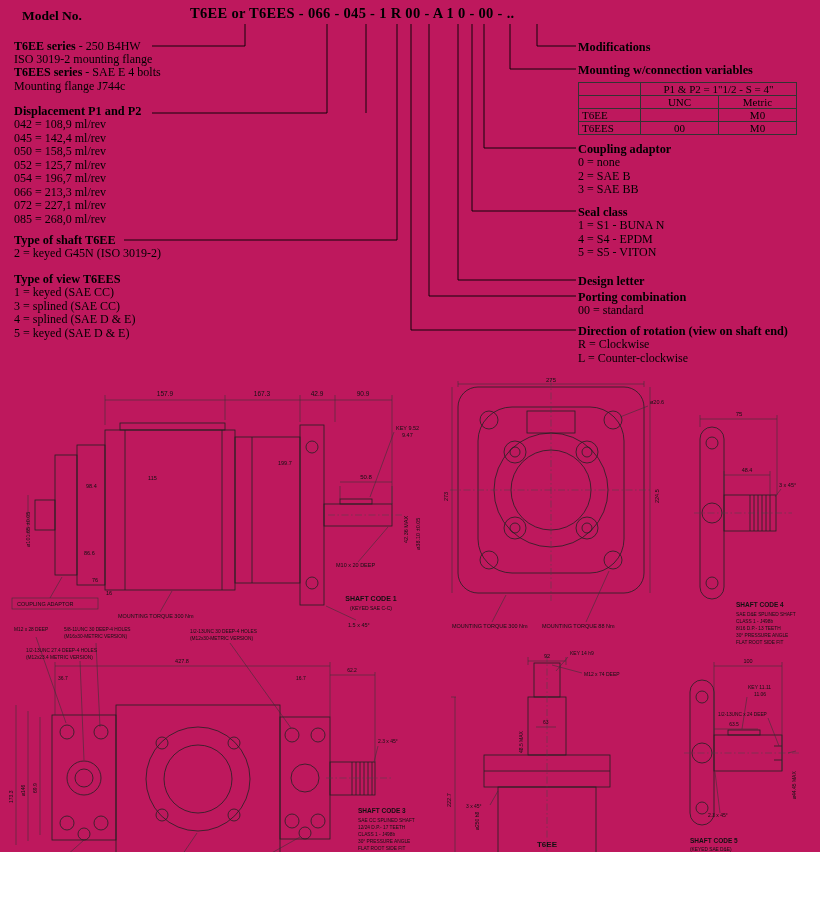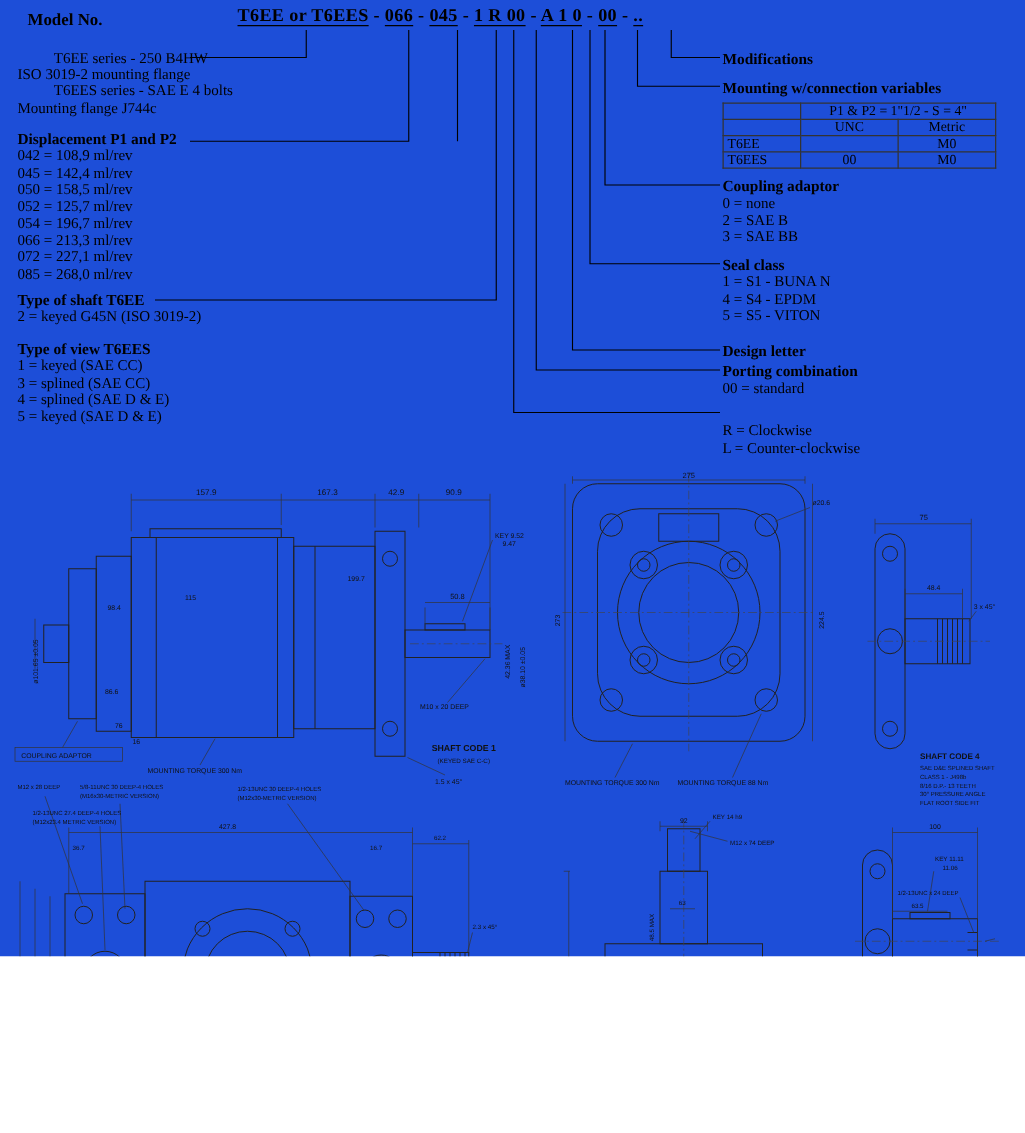--- a/index.html
+++ b/index.html
@@ -1,25 +1,25 @@
 <!DOCTYPE html>
 <html><head>
 <meta charset="utf-8">
 <style>
   * { margin:0; padding:0; box-sizing:border-box; }
   html,body { background:#fff; }
   body { width:820px; height:906px; font-family:"Liberation Serif", serif; color:#000; }
-  .page { position:relative; width:820px; height:765px; background:#1d4ed8; overflow:hidden; }
+  .page { position:relative; width:820px; height:852px; background:#be185d; overflow:hidden; }
   .abs { position:absolute; }
-  .bold { font-weight:400;margin-left:29px; }
+  .bold { font-weight:700; }
   .t12 { font-size:12px; line-height:13.2px; }
   .title { font-size:12.3px; font-weight:700; white-space:nowrap; }
   .model-no { left:22px; top:8px; font-size:13.5px; font-weight:700; }
   .model-code { left:190px; top:5px; font-size:14.5px; font-weight:700; letter-spacing:.3px; white-space:pre; }
-  .model-code .u { text-decoration:underline; text-underline-offset:3px; }
+  .model-code .u { text-underline-offset:3px; }
   .opt-list div { font-size:12px; line-height:13.5px; white-space:nowrap; }
   table.mtable { position:absolute; left:578px; top:82px; border-collapse:collapse; font-size:11px; }
   .mtable td { border:1px solid #333; height:13px; padding:0 3px; text-align:center; min-width:78px; }
   .mtable td.lbl { text-align:left; min-width:62px; }
   .connector { position:absolute; left:0; top:0; }
   .connector path { stroke:#000; stroke-width:.9; fill:none; }
   .drawings { position:absolute; left:0; top:375px; }
   .drawings path, .drawings rect, .drawings circle, .drawings line { stroke:#222; fill:none; stroke-width:.8; }
   .drawings .dim { stroke:#333; stroke-width:.55; }
   .drawings .cl { stroke:#444; stroke-width:.5; stroke-dasharray:7 2.5 1.5 2.5; }
@@ -119,20 +119,21 @@
       <div>5 = S5 - VITON</div>
     </div>
 
   <div class="abs title" style="left:578px;top:274px">Design letter</div>
 
   <div class="abs title" style="left:578px;top:290px">Porting combination</div>
   <div class="abs opt-list" style="left:578px;top:304px">
       <div>00 = standard</div>
     </div>
 
+  <div class="abs title" style="left:578px;top:324px">Direction of rotation (view on shaft end)</div>
   <div class="abs opt-list" style="left:578px;top:338px">
       <div>R = Clockwise</div>
       <div>L = Counter-clockwise</div>
     </div>
 
   <svg class="drawings" width="820" height="531" viewBox="0 0 820 531">
 
     <g>
       <rect x="35" y="125" width="20" height="30"></rect>
       <rect x="55" y="80" width="22" height="120"></rect>

